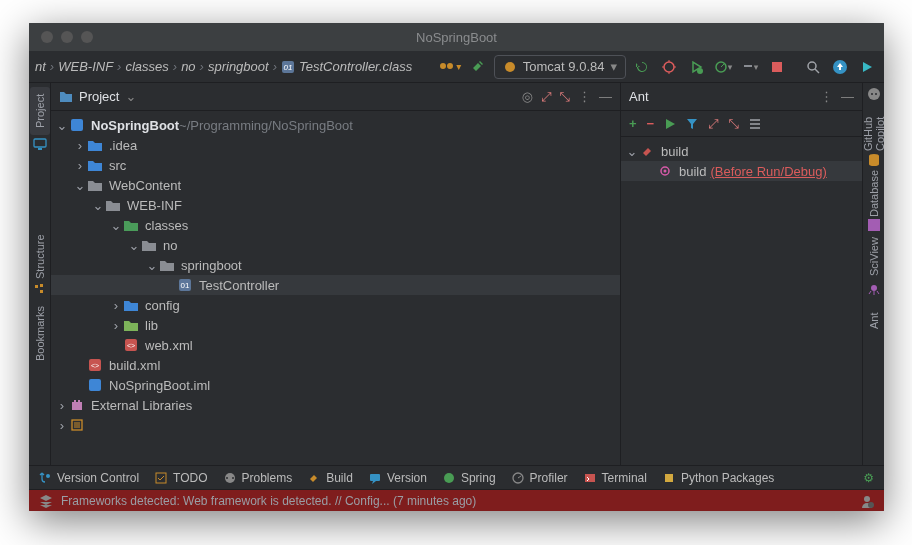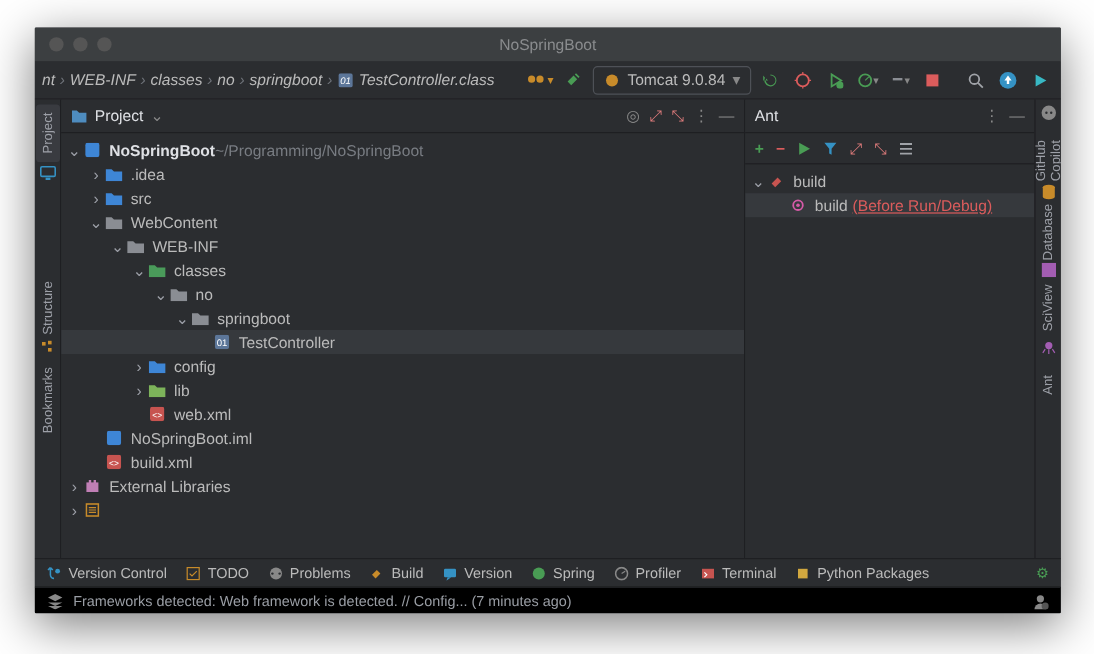--- a/index.html
+++ b/index.html
@@ -35,21 +35,21 @@
 .ficon { width: 16px; height: 16px; margin-right: 6px; display: inline-flex; align-items: center; justify-content: center; }
 .muted { color: #787c82; margin-left: 0; }
 
 .antpanel { flex: 1; background: #2b2d30; display: flex; flex-direction: column; }
 .anttool { height: 26px; display: flex; align-items: center; gap: 10px; padding: 0 8px; border-bottom: 1px solid #1e1f22; }
 
 .rightstrip { width: 22px; background: #2b2d30; border-left: 1px solid #1e1f22; display: flex; flex-direction: column; align-items: center; padding-top: 4px; gap: 2px; }
 
 .toolbar-bottom { height: 24px; background: #2b2d30; border-top: 1px solid #1e1f22; display: flex; align-items: center; gap: 16px; padding: 0 10px; font-size: 12px; flex-shrink: 0; }
 .tool-item { display: inline-flex; align-items: center; gap: 6px; color: #bbbbbb; cursor: pointer; }
-.statusbar { height: 22px; background: #000000; border-top: 1px solid #1e1f22; display: flex; align-items: center; padding: 0 10px; font-size: 12px; color: #9a9ea5; flex-shrink: 0; gap: 8px; }
+.statusbar { height: 22px; background: #7f1d1d; border-top: 1px solid #1e1f22; display: flex; align-items: center; padding: 0 10px; font-size: 12px; color: #9a9ea5; flex-shrink: 0; gap: 8px; }
 .red { color: #db5c5c; text-decoration: underline; }
 .green { fill: #499c54; color:#499c54; }
 .blue { fill: #3592c4; color:#3592c4; }
 </style>
 </head>
 <body>
 
 <div class="window">
 
   <div class="titlebar">
@@ -295,33 +295,33 @@
               <svg width="12" height="12">
                 <rect width="12" height="12" rx="2" fill="#c75450"></rect>
                 <text x="6" y="9" text-anchor="middle" font-size="7" fill="#fff">&lt;&gt;</text>
               </svg>
             </span>
             <span>web.xml</span>
           </div>
         <div class="row" style="padding-left:36px">
             <span class="ficon">
               <svg width="12" height="12">
-                <rect width="12" height="12" rx="2" fill="#3e86d6"></rect>
-              </svg>
-            </span>
-            <span>NoSpringBoot.iml</span>
-          </div>
-        <div class="row" style="padding-left:36px">
-            <span class="ficon">
-              <svg width="12" height="12">
                 <rect width="12" height="12" rx="2" fill="#c75450"></rect>
                 <text x="6" y="9" text-anchor="middle" font-size="7" fill="#fff">&lt;&gt;</text>
               </svg>
             </span>
             <span>build.xml</span>
+          </div>
+        <div class="row" style="padding-left:36px">
+            <span class="ficon">
+              <svg width="12" height="12">
+                <rect width="12" height="12" rx="2" fill="#3e86d6"></rect>
+              </svg>
+            </span>
+            <span>NoSpringBoot.iml</span>
           </div>
         <div class="row" style="padding-left:4px">
             <span class="arrow">›</span>
             <span class="ficon">
               <svg width="12" height="12">
                 <rect x="1" y="3" width="10" height="8" fill="#c07fb5"></rect>
                 <rect x="3" y="1" width="2" height="3" fill="#c07fb5"></rect>
                 <rect x="7" y="1" width="2" height="3" fill="#c07fb5"></rect>
               </svg>
             </span>

